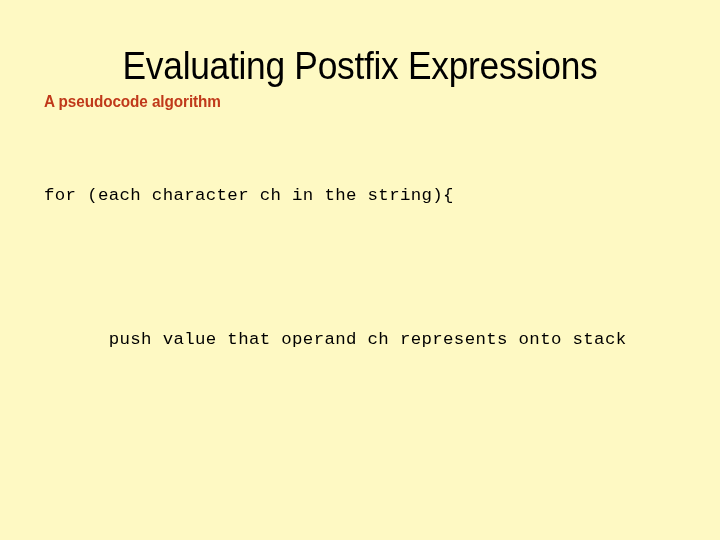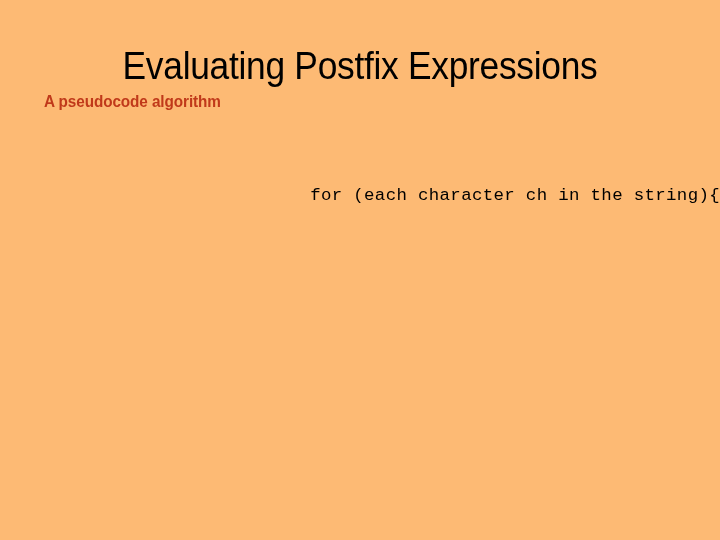--- a/index.html
+++ b/index.html
@@ -12,21 +12,21 @@
     background: #ffffff;
     font-family: "Liberation Sans", sans-serif;
     overflow: hidden;
     position: relative;
   }
   .slide {
     position: absolute;
     inset: 0;
     width: 720px;
     height: 540px;
-    background: #fdba74;
+    background: #fef9c3;
   }
   .slide-title {
     position: absolute;
     left: 0;
     top: 44px;
     width: 720px;
     text-align: center;
     font-family: "Liberation Sans Narrow", "Liberation Sans", sans-serif;
     font-size: 38px;
     line-height: 44px;
@@ -60,38 +60,38 @@
     font-size: 17.4px;
     line-height: 24px;
     color: #000000;
     white-space: pre;
     letter-spacing: 0.35px;
   }
   .code-line {
     display: block;
     height: 24px;
     white-space: pre;
-    text-align: right;
   }
   .code-line.blank {
     height: 24px;
   }
 </style>
 </head>
 <body>
 
 <div class="slide">
 
   <div class="slide-title">Evaluating Postfix Expressions</div>
 
   <div class="slide-subtitle">A pseudocode algorithm</div>
 
   <div class="code-block">
     <span class="code-line">for (each character ch in the string){</span>
     <span class="code-line blank"></span>
+    <span class="code-line">      push value that operand ch represents onto stack</span>
     <span class="code-line blank"></span>
     
     
     
     
     
     
     
     
     

